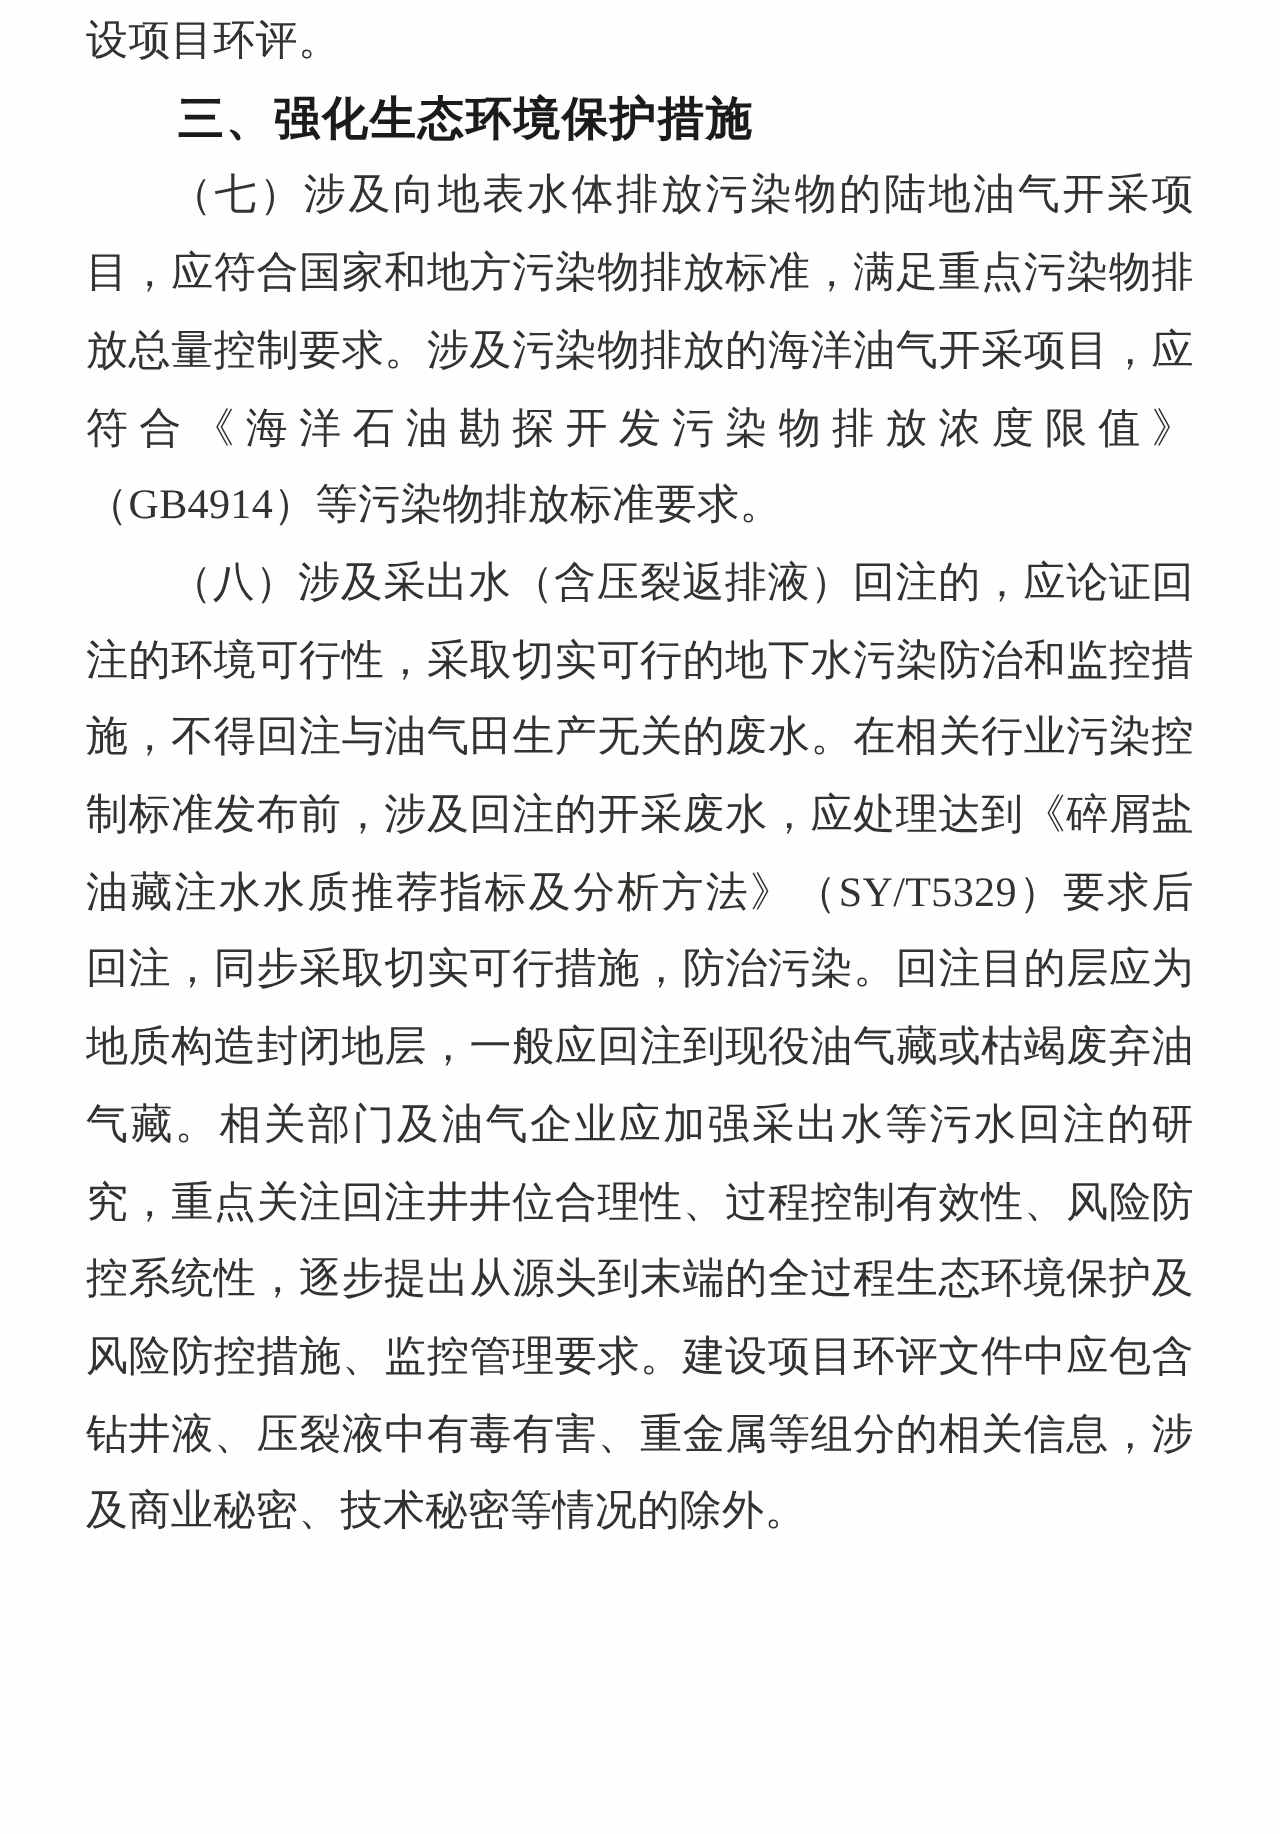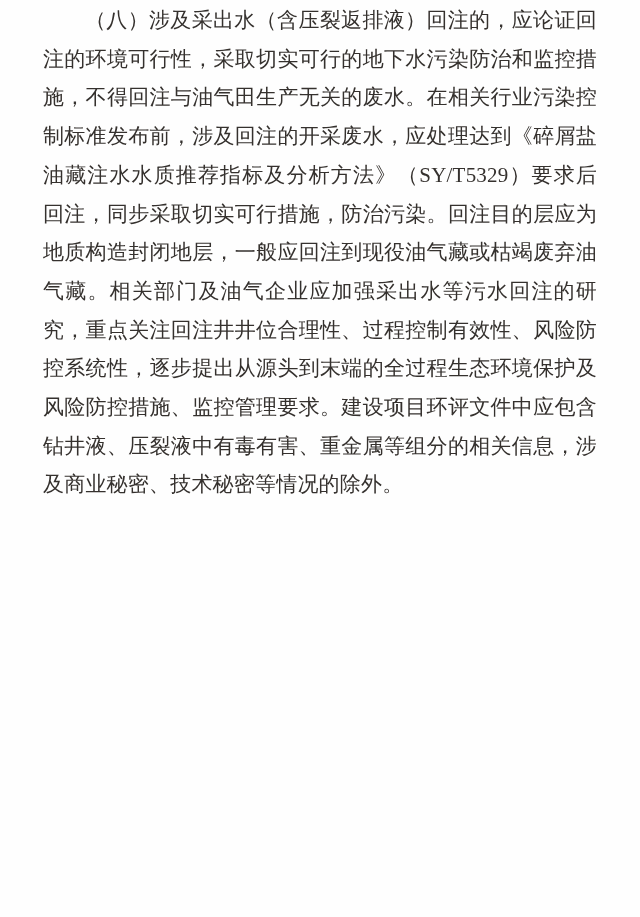--- a/index.html
+++ b/index.html
@@ -40,14 +40,17 @@
   }
   .para {
     margin: 0;
     text-indent: 2em;
   }
 </style>
 </head>
 <body>
 
 <div class="page">
+  <p class="continuation">设项目环评。</p>
+  <h3 class="heading">三、强化生态环境保护措施</h3>
+  <p class="para">（七）涉及向地表水体排放污染物的陆地油气开采项目，应符合国家和地方污染物排放标准，满足重点污染物排放总量控制要求。涉及污染物排放的海洋油气开采项目，应符合《海洋石油勘探开发污染物排放浓度限值》（GB4914）等污染物排放标准要求。</p>
   <p class="para">（八）涉及采出水（含压裂返排液）回注的，应论证回注的环境可行性，采取切实可行的地下水污染防治和监控措施，不得回注与油气田生产无关的废水。在相关行业污染控制标准发布前，涉及回注的开采废水，应处理达到《碎屑盐油藏注水水质推荐指标及分析方法》（SY/T5329）要求后回注，同步采取切实可行措施，防治污染。回注目的层应为地质构造封闭地层，一般应回注到现役油气藏或枯竭废弃油气藏。相关部门及油气企业应加强采出水等污水回注的研究，重点关注回注井井位合理性、过程控制有效性、风险防控系统性，逐步提出从源头到末端的全过程生态环境保护及风险防控措施、监控管理要求。建设项目环评文件中应包含钻井液、压裂液中有毒有害、重金属等组分的相关信息，涉及商业秘密、技术秘密等情况的除外。</p>
 </div>
 
 </body></html>

